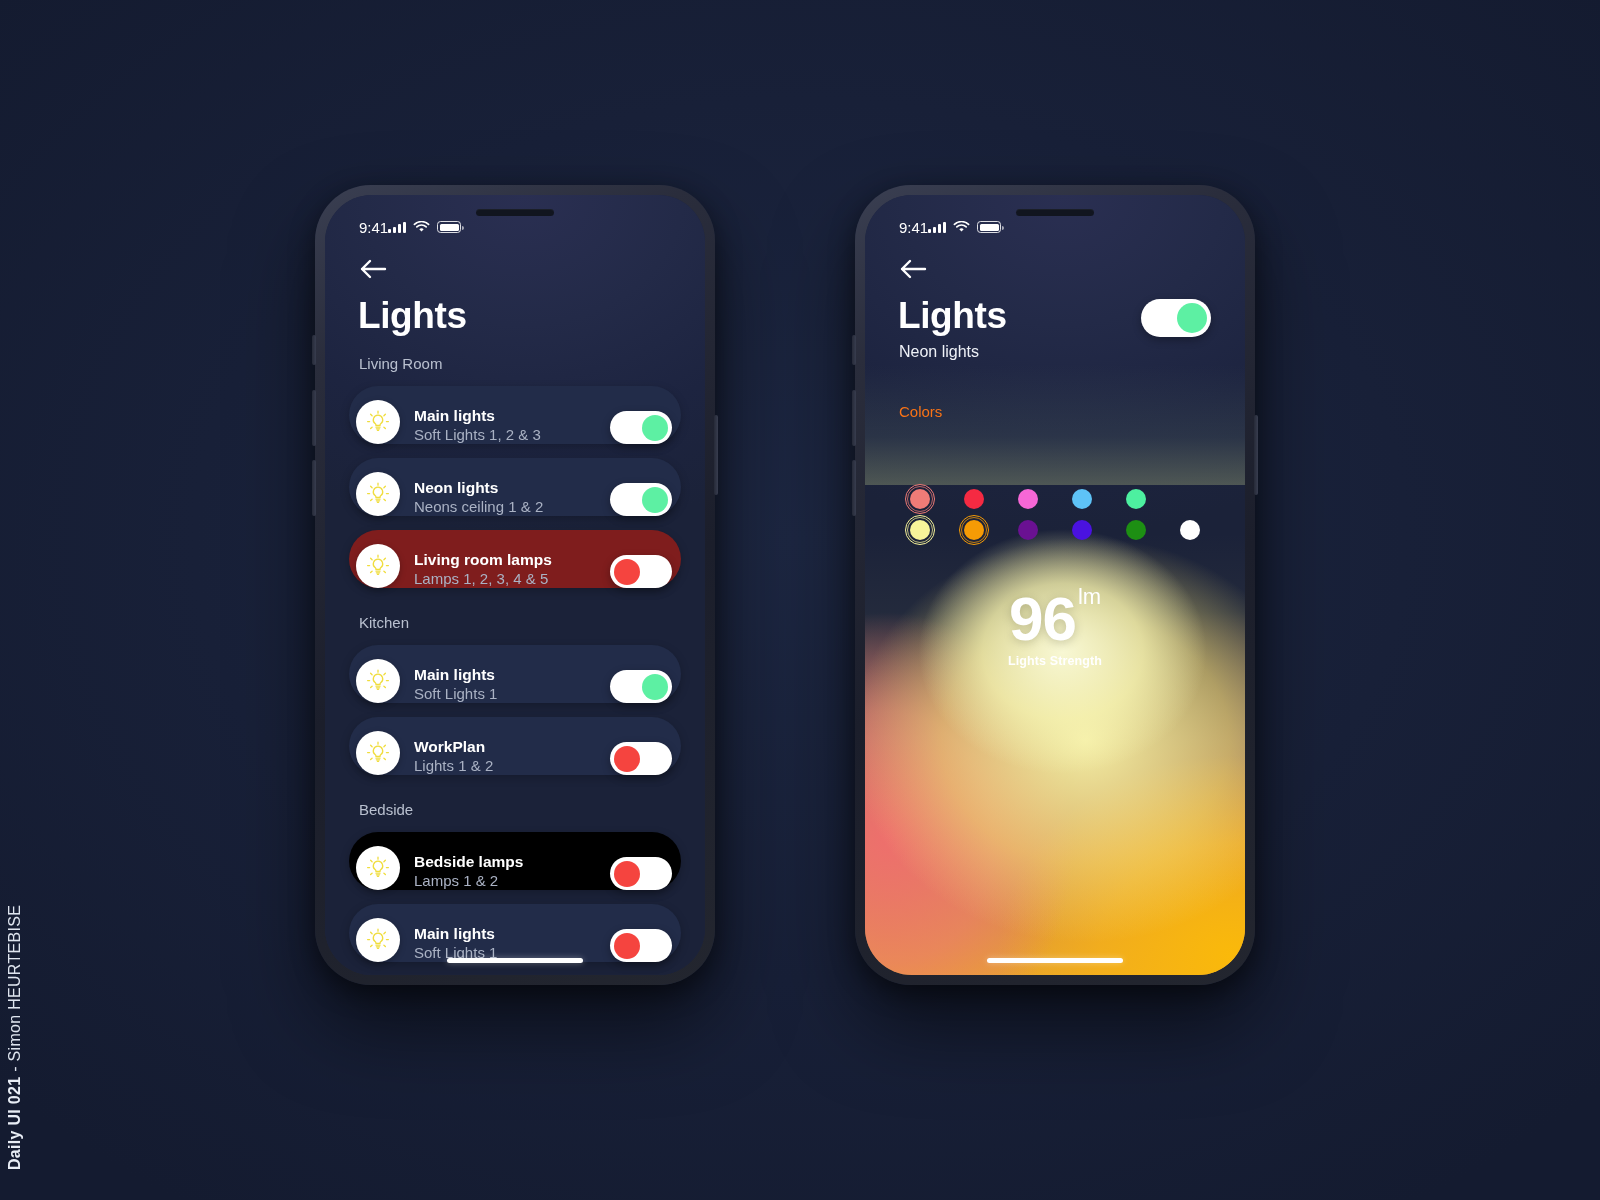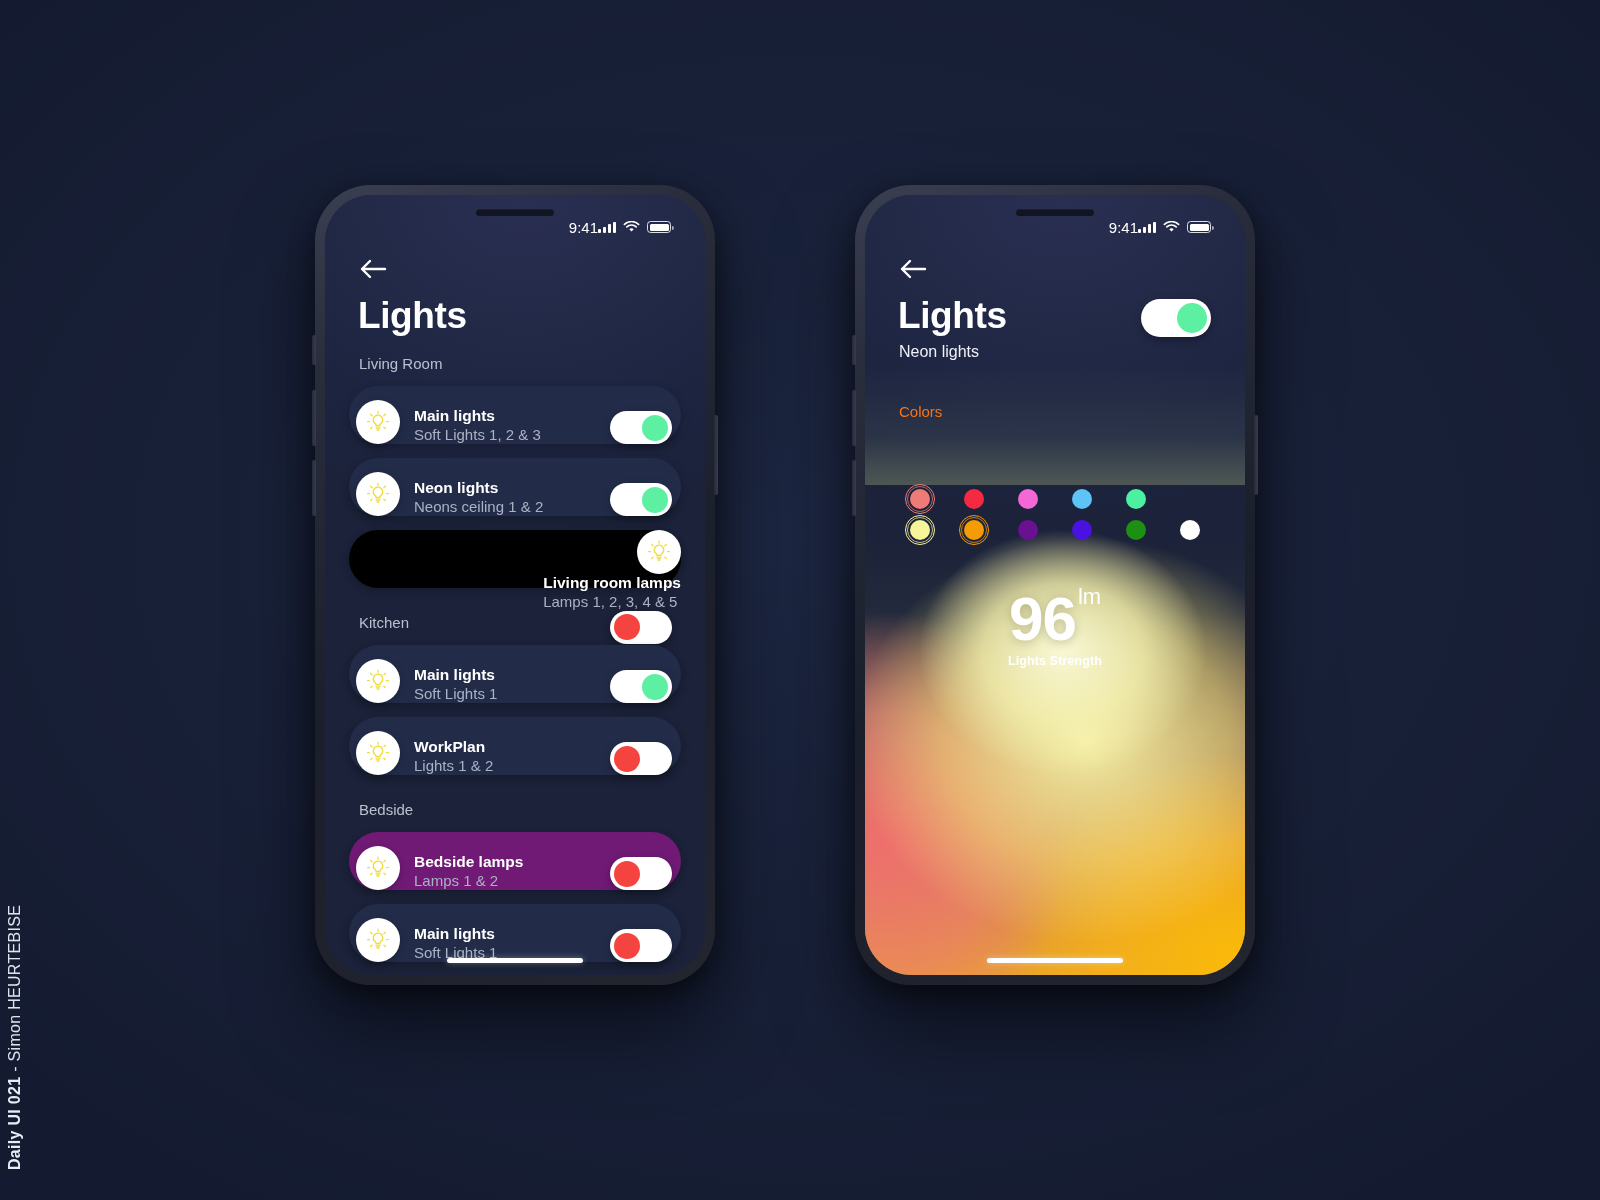--- a/index.html
+++ b/index.html
@@ -81,21 +81,21 @@
     z-index: 6;
   }
 
   
   .statusbar {
     position: absolute;
     top: 0; left: 0; right: 0;
     height: 50px;
     display: flex;
     align-items: center;
-    justify-content: flex-end;
+    justify-content: flex-start;
     padding: 14px 34px 0 34px;
     box-sizing: border-box;
     color: #fff;
     font-size: 15px;
     font-weight: 500;
     z-index: 5;
   }
   .status-right { display: flex; align-items: center; gap: 7px; }
   .sig { display: flex; align-items: flex-end; gap: 2px; height: 11px; }
   .sig i { width: 3px; background: #fff; border-radius: 1px; display: block; }
@@ -414,21 +414,21 @@
             </div>
             <div class="row-text">
               <div class="row-title">Neon lights</div>
               <div class="row-sub">Neons ceiling 1 &amp; 2</div>
             </div>
             <div class="toggle on">
                 <span class="knob" style="background: rgb(93, 240, 163);"></span>
               </div>
           </div>
 
-          <div class="row" style="background: #000000; flex-direction: column;">
+          <div class="row" style="background: #7f1d1d;">
             <div class="bulb">
               <svg width="26" height="26" viewBox="0 0 26 26">
                 <g stroke="#f0dd3d" stroke-width="1.3" fill="none" stroke-linecap="round">
                   <path d="M13 6.2 a4.7 4.7 0 0 1 2.9 8.4 c-.6.5-.9 1.1-.9 1.8 h-4 c0-.7-.3-1.3-.9-1.8 A4.7 4.7 0 0 1 13 6.2Z"></path>
                   <path d="M10.9 18.1 h4.2 M11.4 19.8 h3.2 M12.4 21.3 h1.2"></path>
                   <path d="M13 2.2 v2 M5.6 5.3 l1.5 1.4 M20.4 5.3 l-1.5 1.4 M2.6 12.6 h2 M21.4 12.6 h2 M5.6 19.6 l1.5-1.4 M20.4 19.6 l-1.5-1.4"></path>
                 </g>
               </svg>
             </div>
             <div class="row-text">
@@ -479,21 +479,21 @@
             </div>
             <div class="toggle off">
                 <span class="knob" style="background: rgb(245, 68, 63);"></span>
               </div>
           </div>
         </div>
 
         <div class="group">
           <div class="section-label">Bedside</div>
 
-          <div class="row" style="background: #701a75;">
+          <div class="row" style="background: #000000;">
             <div class="bulb">
               <svg width="26" height="26" viewBox="0 0 26 26">
                 <g stroke="#f0dd3d" stroke-width="1.3" fill="none" stroke-linecap="round">
                   <path d="M13 6.2 a4.7 4.7 0 0 1 2.9 8.4 c-.6.5-.9 1.1-.9 1.8 h-4 c0-.7-.3-1.3-.9-1.8 A4.7 4.7 0 0 1 13 6.2Z"></path>
                   <path d="M10.9 18.1 h4.2 M11.4 19.8 h3.2 M12.4 21.3 h1.2"></path>
                   <path d="M13 2.2 v2 M5.6 5.3 l1.5 1.4 M20.4 5.3 l-1.5 1.4 M2.6 12.6 h2 M21.4 12.6 h2 M5.6 19.6 l1.5-1.4 M20.4 19.6 l-1.5-1.4"></path>
                 </g>
               </svg>
             </div>
             <div class="row-text">

